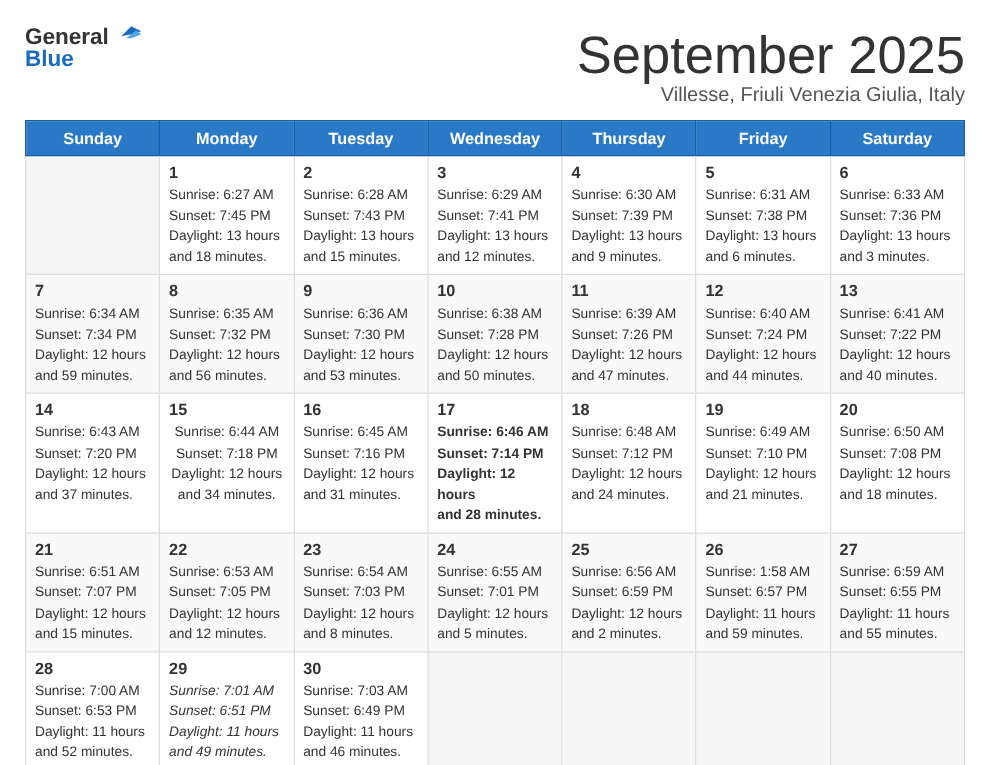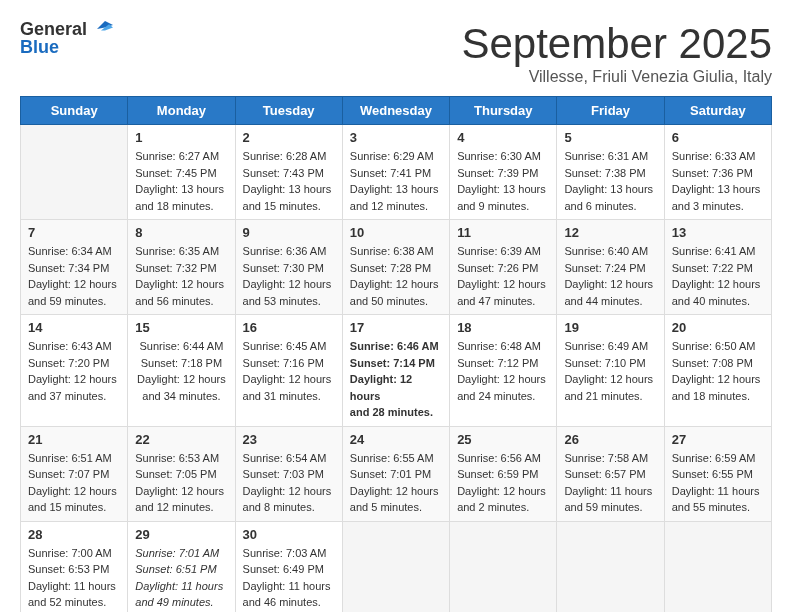--- a/index.html
+++ b/index.html
@@ -305,21 +305,21 @@
         </td>
         <td>
           <span class="day-number">25</span>
           <div class="day-info" style="white-space: pre-line;">Sunrise: 6:56 AM
 Sunset: 6:59 PM
 Daylight: 12 hours
 and 2 minutes.</div>
         </td>
         <td>
           <span class="day-number">26</span>
-          <div class="day-info" style="white-space: pre-line;">Sunrise: 7:58 AM
+          <div class="day-info" style="white-space: pre-line;">Sunrise: 1:58 AM
 Sunset: 6:57 PM
 Daylight: 11 hours
 and 59 minutes.</div>
         </td>
         <td>
           <span class="day-number">27</span>
           <div class="day-info" style="white-space: pre-line;">Sunrise: 6:59 AM
 Sunset: 6:55 PM
 Daylight: 11 hours
 and 55 minutes.</div>

